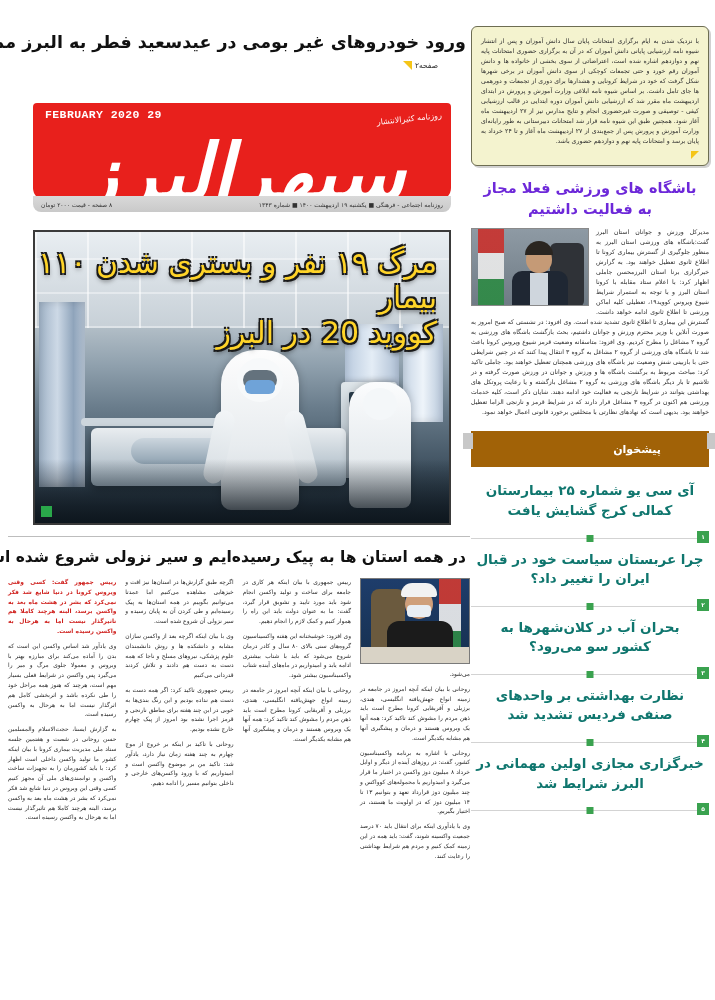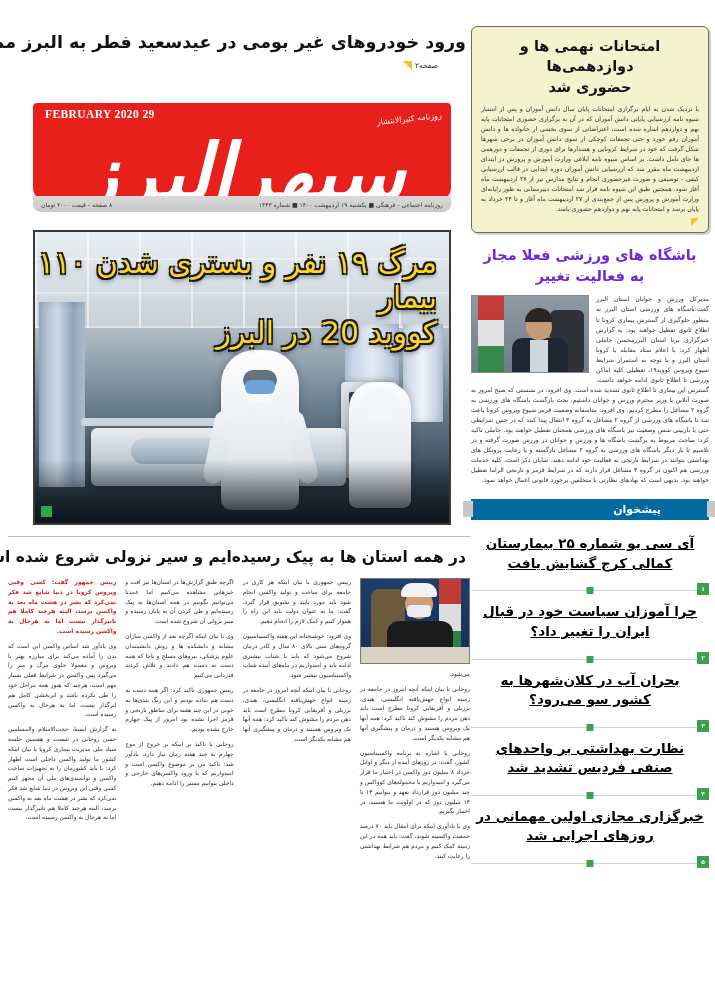--- a/index.html
+++ b/index.html
@@ -62,21 +62,21 @@
     position: absolute;
     left: 33px; top: 103px;
     width: 418px; height: 97px;
     background: #e8201c;
     border-radius: 4px 4px 12px 12px;
     overflow: hidden;
   }
   .masthead-date {
     position: absolute;
     left: 12px; top: 5px;
-    font-family: Liberation Serif, serif;
+    font-family: Liberation Mono, monospace;
     font-weight: bold;
     font-size: 11.5px;
     color: #fff;
     letter-spacing: 0.4px;
   }
   .masthead-sub {
     position: absolute;
     right: 10px; top: 8px;
     font-size: 8px;
     color: #fff;
@@ -331,22 +331,22 @@
     position:absolute; left: 40px; top: 42px; width: 56px; height: 40px;
     background: #1f2733; border-radius: 10px 10px 0 0;
   }
   .rb-photo .shirt {
     position:absolute; left: 58px; top: 44px; width: 18px; height: 34px;
     background: #cfd6dd;
   }
 
   .green-bar {
     margin-top: 14px;
-    height: 21px;
-    background: #0369a1;
+    height: 36px;
+    background: #a16207;
     display: flex;
     align-items: center;
     justify-content: flex-start;
     position: relative;
   }
   .green-bar .gb-label {
     color: #fff;
     font-weight: bold;
     font-size: 11px;
     direction: rtl;
@@ -363,23 +363,22 @@
 
   .pish-list { margin-top: 8px; }
   .pish-item { margin-bottom: 4px; }
   .pish-item h3 {
     margin: 0;
     font-size: 13.5px;
     font-weight: bold;
     text-align: center;
     direction: rtl;
     line-height: 1.45;
-    color: #000000;
+    color: #0f766e;
     padding: 6px 2px 7px 2px;
-    text-decoration: underline;
   }
   .pish-sep {
     position: relative;
     height: 12px;
   }
   .pish-sep .line {
     position:absolute; left: 0; right: 0; top: 6px; height: 1px;
     background: #d3d3d3;
   }
   .pish-sep .num {
@@ -513,33 +512,29 @@
     <div class="headline-overlay">
       <div>مرگ ۱۹ نفر و بستری شدن ۱۱۰ بیمار</div>
       <div>کووید 20 در البرز</div>
     </div>
     <div class="photo-badge"></div>
   </div>
 
   <div class="right-col">
 
     <div class="yellow-box">
-      <h2>
-        <span>امتحانات نهمی ها و دوازدهمی‌ها</span><br>
-        <span>حضوری شد</span>
-      </h2>
       <p>با نزدیک شدن به ایام برگزاری امتحانات پایان سال دانش آموزان و پس از انتشار شیوه نامه ارزشیابی پایانی دانش آموزان که در آن به برگزاری حضوری امتحانات پایه نهم و دوازدهم اشاره شده است، اعتراضاتی از سوی بخشی از خانواده ها و دانش آموزان رقم خورد و حتی تجمعات کوچکی از سوی دانش آموزان در برخی شهرها شکل گرفت که خود در شرایط کرونایی و هشدارها برای دوری از تجمعات و دورهمی ها جای تامل داشت. بر اساس شیوه نامه ابلاغی وزارت آموزش و پرورش در ابتدای اردیبهشت ماه مقرر شد که ارزشیابی دانش آموزان دوره ابتدایی در قالب ارزشیابی کیفی - توصیفی و صورت غیرحضوری انجام و نتایج مدارس نیز از ۲۷ اردیبهشت ماه آغاز شود. همچنین طبق این شیوه نامه قرار شد امتحانات دبیرستانی به طور رایانه‌ای وزارت آموزش و پرورش پس از جمع‌بندی از ۲۷ اردیبهشت ماه آغاز و تا ۲۴ خرداد به پایان برسد و امتحانات پایه نهم و دوازدهم حضوری باشد.</p>
       <div class="yb-more">
         <span class="tri-more"></span>
       </div>
     </div>
 
     <div class="rb-head">
       <span>باشگاه های ورزشی فعلا مجاز</span><br>
-      <span>به فعالیت تغییر</span>
+      <span>به فعالیت داشتیم</span>
     </div>
     <div class="rb-body">
       <div class="rb-photo">
         <div class="flagstripe"></div>
         <div class="chair"></div>
         <div class="man-body"></div>
         <div class="shirt"></div>
         <div class="man-head"></div>
         <div class="man-hair"></div>
       </div>
@@ -561,21 +556,21 @@
         </h3>
       </div>
       <div class="pish-sep">
         <span class="line"></span>
         <span class="dot"></span>
         <span class="num">۱</span>
       </div>
 
       <div class="pish-item">
         <h3>
-          <span>چرا آموزان سیاست خود در قبال</span><br>
+          <span>چرا عربستان سیاست خود در قبال</span><br>
           <span>ایران را تغییر داد؟</span>
         </h3>
       </div>
       <div class="pish-sep">
         <span class="line"></span>
         <span class="dot"></span>
         <span class="num">۲</span>
       </div>
 
       <div class="pish-item">
@@ -598,21 +593,21 @@
       </div>
       <div class="pish-sep">
         <span class="line"></span>
         <span class="dot"></span>
         <span class="num">۴</span>
       </div>
 
       <div class="pish-item">
         <h3>
           <span>خبرگزاری مجازی اولین مهمانی در</span><br>
-          <span>روزهای اجرایی شد</span>
+          <span>البرز شرایط شد</span>
         </h3>
       </div>
       <div class="pish-sep">
         <span class="line"></span>
         <span class="dot"></span>
         <span class="num">۵</span>
       </div>
 
     </div>
   </div>

